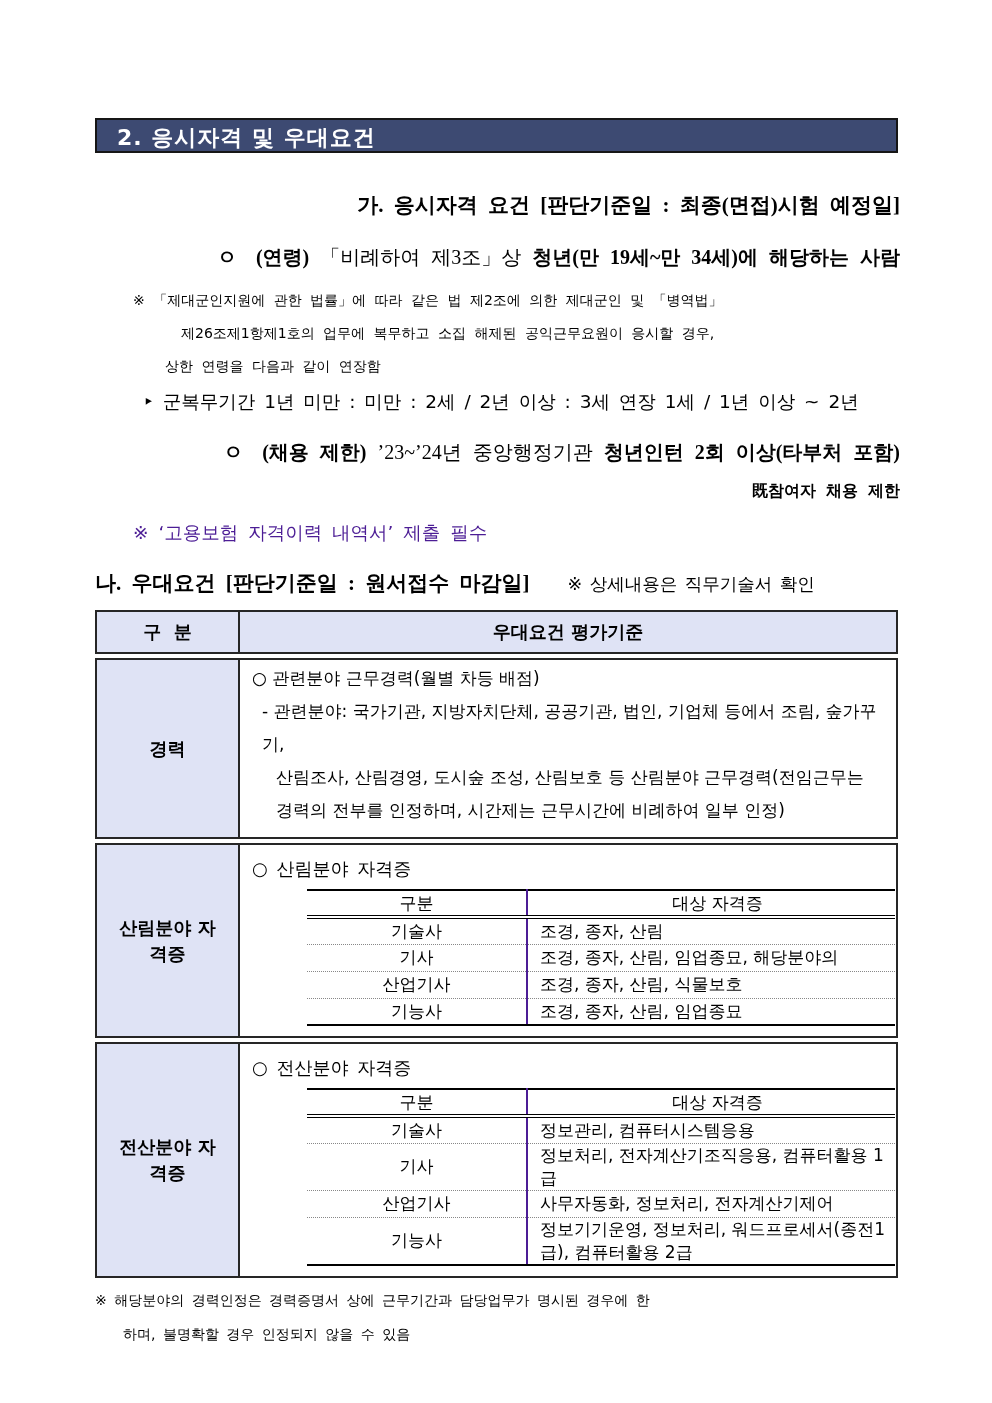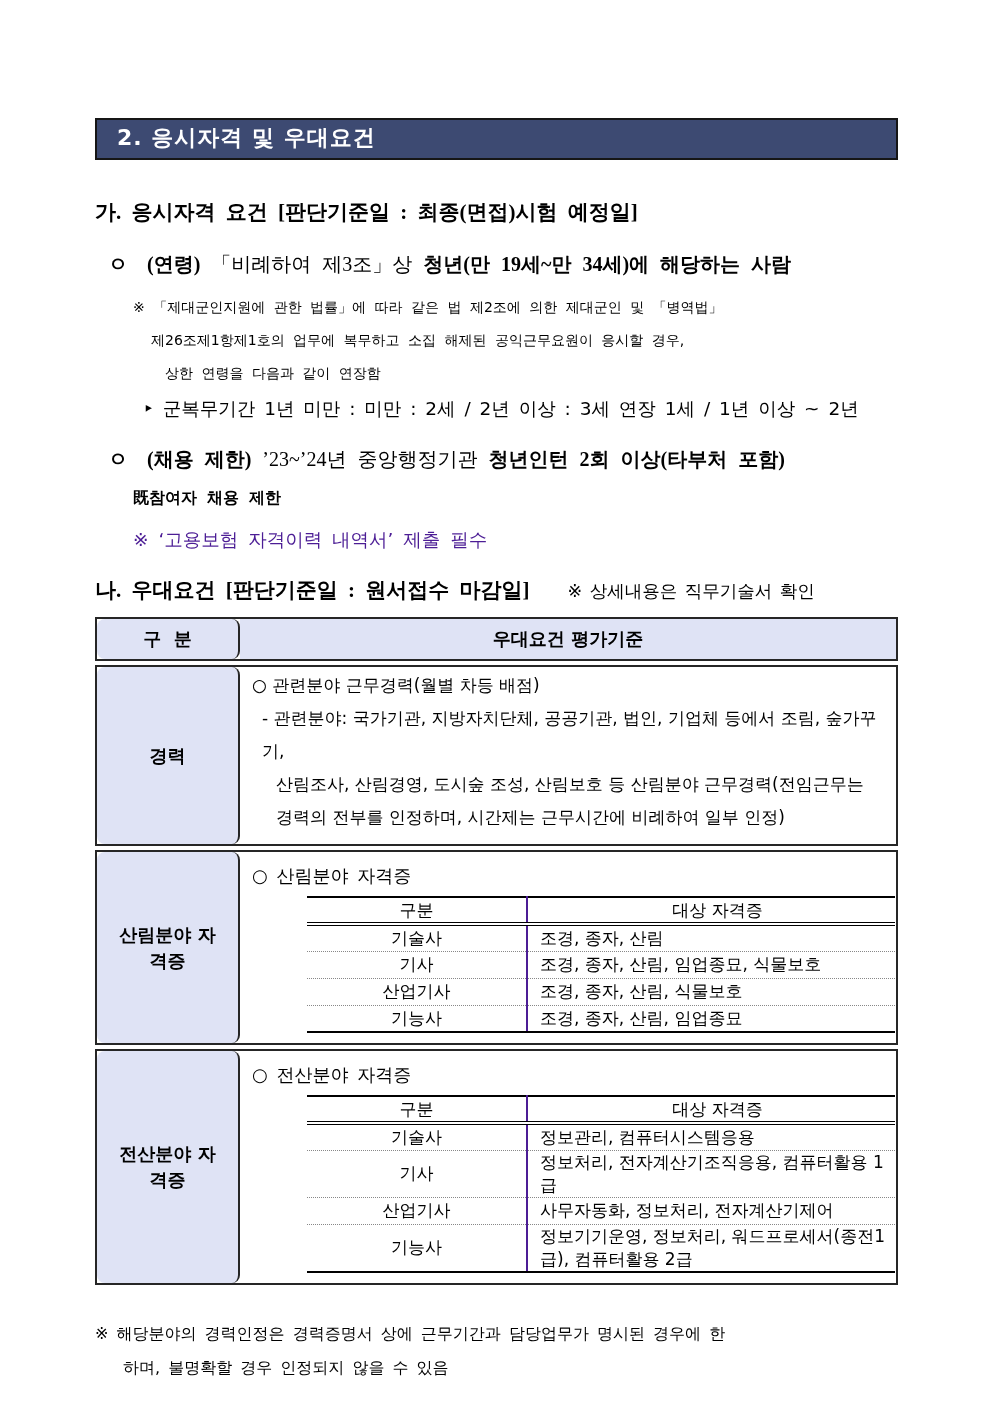--- a/index.html
+++ b/index.html
@@ -3,55 +3,55 @@
 <meta charset="utf-8">
 <style>
   * { margin:0; padding:0; box-sizing:border-box; }
   html,body { background:#ffffff; }
   .page {
     position:relative; width:992px; height:1403px; background:#fff;
     font-family:"DejaVu Sans","Liberation Sans",sans-serif; color:#000;
     overflow:hidden;
   }
   .content { position:absolute; left:95px; top:0; width:805px; }
-  .serif { font-family:"Liberation Serif","DejaVu Serif",serif; }
+  .serif { font-family:"Liberation Serif","DejaVu Serif",serif;text-align:right; }
 
   .title-bar {
-    margin-top:118px; width:803px; height:42px;
+    margin-top:118px; width:803px; height:35px;
     background:#3d4a72; border:2px solid #161616;
     color:#ffffff; font-weight:bold; font-size:22px; line-height:36px;
     padding-left:20px; letter-spacing:1px;
   }
 
   .heading-a { margin-top:38px; font-size:21px; font-weight:bold; word-spacing:5px; }
 
   .item-line { margin-top:25px; margin-left:13px; font-size:20px; word-spacing:6px; }
   .item-line .b { font-weight:bold; }
   .item-line .marker { font-weight:bold; margin-right:8px; }
 
   .note-line { font-size:14px; word-spacing:4px; }
   .nl1 { margin-top:21px; margin-left:38px; }
-  .nl2 { margin-top:15px; margin-left:56px; }
+  .nl2 { margin-top:15px; margin-left:86px; }
   .nl3 { margin-top:15px; margin-left:70px; }
   .service-line { margin-top:13px; margin-left:48px; font-size:18.5px; word-spacing:3px; }
 
   .restrict-cont { margin-top:15px; margin-left:38px; font-size:16px; font-weight:bold; word-spacing:6px; }
   .blue-note { margin-top:18px; margin-left:38px; font-size:18.5px; color:#4c1d95; word-spacing:4px; }
 
   .heading-b-row { margin-top:24px; display:flex; align-items:baseline; }
   .heading-b { font-size:21px; font-weight:bold; word-spacing:5px; }
   .side-note { margin-left:38px; font-size:17.5px; word-spacing:2px; }
 
   
   .otable { margin-top:13px; width:803px; display:flex; flex-direction:column; row-gap:4px; }
   .orow { display:flex; border:2px solid #262626; background:#fff; }
   .olabel {
     width:143px; flex:none; background:#dfe3f5; border-right:2px solid #262626;
     display:flex; align-items:center; justify-content:center; text-align:center;
-    font-weight:bold; font-size:18px; padding:6px 14px; line-height:26px;border-radius:8px;
+    font-weight:bold; font-size:18px; padding:6px 14px; line-height:26px;
   }
   .ocontent { flex:1; padding:8px 8px 10px 10px; }
   .orow.hdr { height:44px; }
   .orow.hdr .olabel { border-right:2px solid #262626; white-space:pre; }
   .ohdr2 {
     flex:1; background:#dfe3f5; display:flex; align-items:center; justify-content:center;
     font-weight:bold; font-size:18px;
   }
 
   .career-lines { font-size:17px; line-height:33px; padding-top:2px; }
@@ -63,21 +63,21 @@
   .inner-heading { font-size:18px; padding:4px 0 6px 2px; word-spacing:3px; }
   .itable { border-collapse:collapse; margin-left:57px; margin-top:2px; width:588px; font-size:17px; }
   .itable th, .itable td { height:27px; font-weight:normal; }
   .itable thead th { border-top:2px solid #000; border-bottom:4px double #000; }
   .itable .c1 { width:220px; border-right:2px solid #4c1d95; text-align:center; }
   .itable .c2 { text-align:left; padding-left:12px; }
   .itable tbody tr td { border-top:1px dotted #888; }
   .itable tbody tr:first-child td { border-top:none; }
   .itable tbody tr:last-child td { border-bottom:2px solid #000; }
 
-  .footnote { margin-top:32px; font-size:16px; line-height:34px; word-spacing:3px; }
+  .footnote { margin-top:5px; font-size:14px; line-height:34px; word-spacing:3px; }
   .footnote .fl2 { padding-left:28px; }
 </style>
 </head>
 <body>
 
 <div class="page">
   <div class="content">
 
     <div class="title-bar">
       <span>2. 응시자격 및 우대요건</span>
@@ -141,21 +141,21 @@
                 <th class="c2" style="text-align:center;">대상 자격증</th>
               </tr>
             </thead>
             <tbody>
               <tr>
                 <td class="c1">기술사</td>
                 <td class="c2">조경, 종자, 산림</td>
               </tr>
               <tr>
                 <td class="c1">기사</td>
-                <td class="c2">조경, 종자, 산림, 임업종묘, 식물보호</td>
+                <td class="c2">조경, 종자, 산림, 임업종묘, 해당분야의</td>
               </tr>
               <tr>
                 <td class="c1">산업기사</td>
                 <td class="c2">조경, 종자, 산림, 식물보호</td>
               </tr>
               <tr>
                 <td class="c1">기능사</td>
                 <td class="c2">조경, 종자, 산림, 임업종묘</td>
               </tr>
             </tbody>

